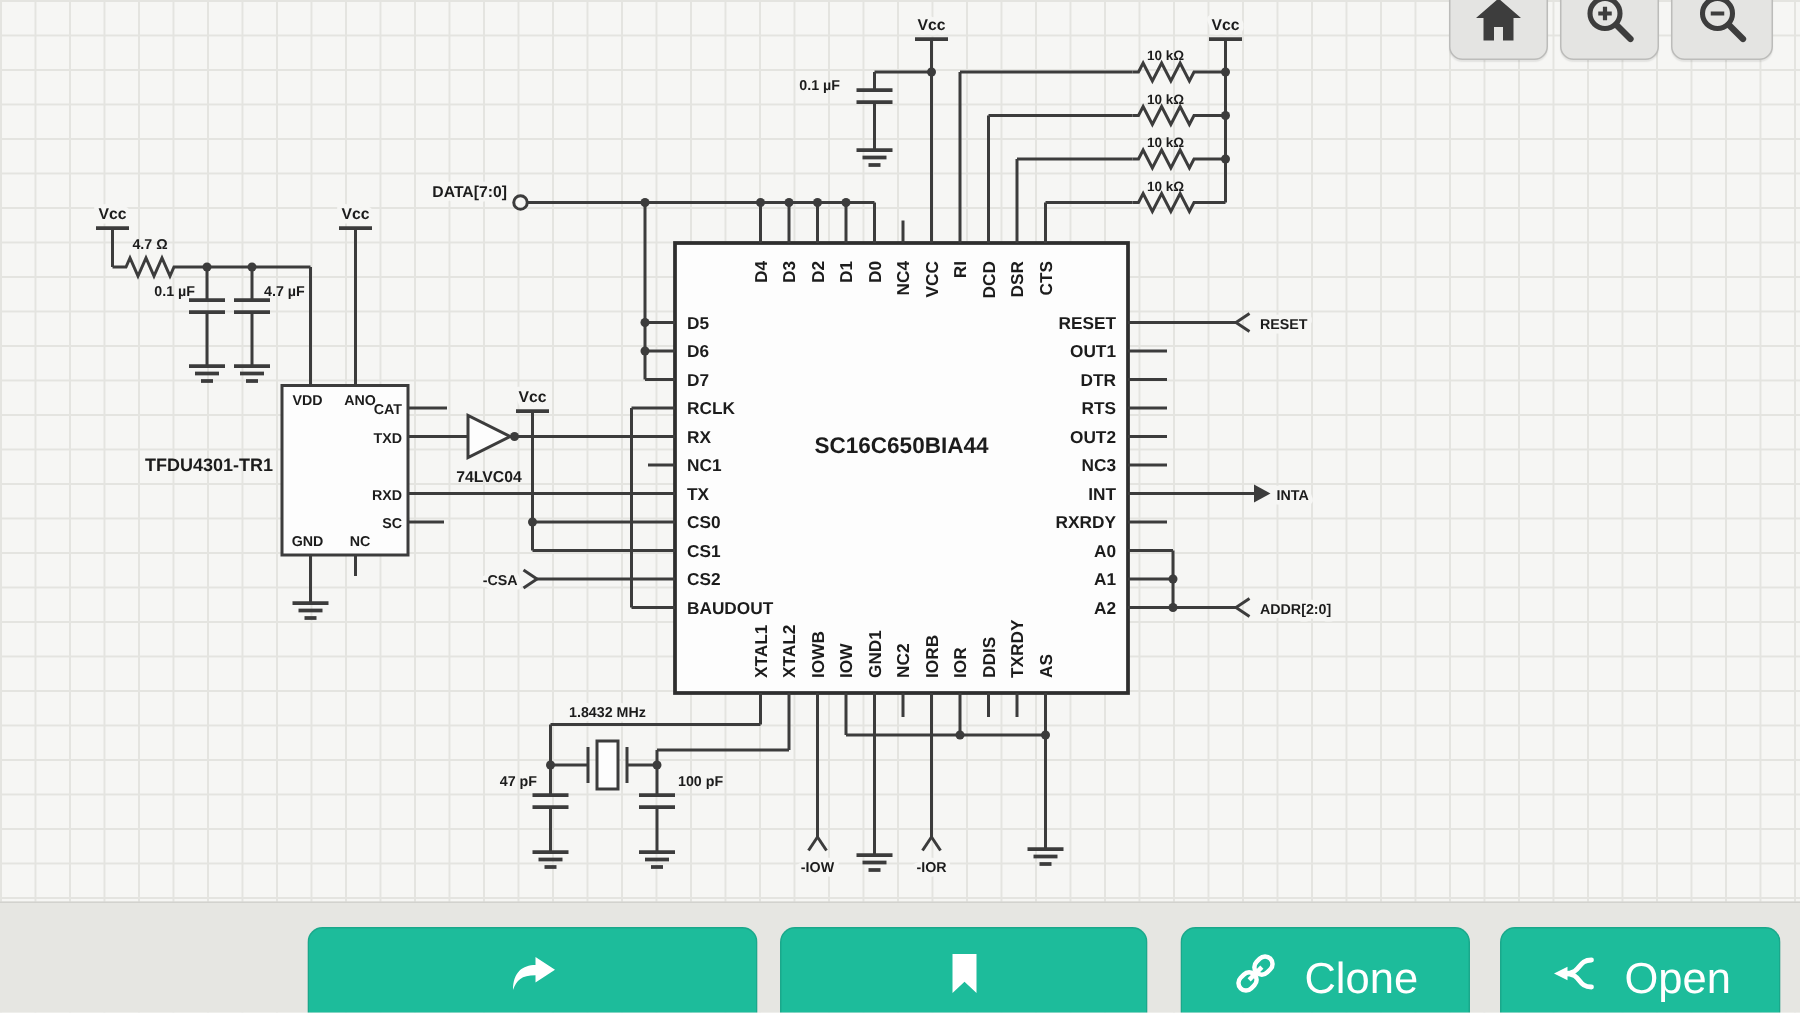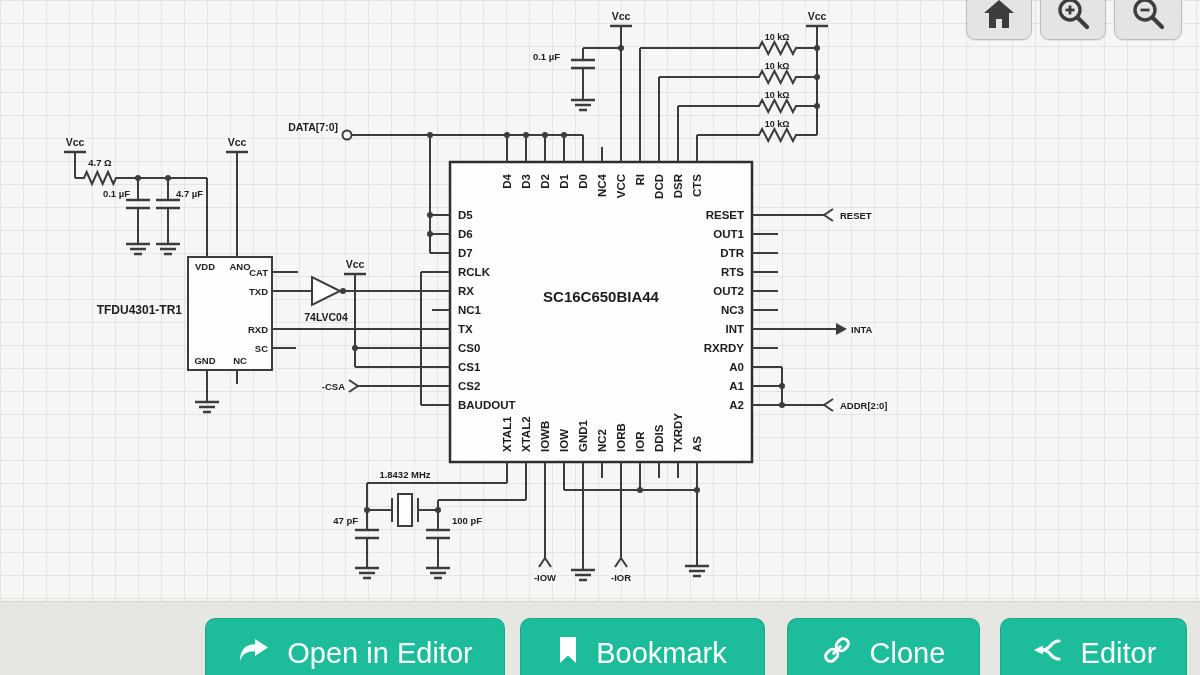--- a/index.html
+++ b/index.html
@@ -305,45 +305,43 @@
     </span>
   </div>
 
   <div id="band">
     <div class="action-btn" style="left:205px;width:300px">
       <span>
         <svg width="32" height="28" viewBox="0 0 32 28">
             <path d="M18 3 L31 11.5 L18 20 V15.2 C8.5 15.2 5.5 18.5 3 25 C3 13 9.5 8.3 18 8.3 Z" fill="currentColor"></path>
           </svg>
       </span>
-      <span class="lbl">Open in Editor</span>
     </div>
     <div class="action-btn" style="left:520px;width:245px">
       <span>
         <svg width="20" height="28" viewBox="0 0 20 28">
             <path d="M2 1 H18 V27 L10 19.5 L2 27 Z" fill="currentColor"></path>
           </svg>
       </span>
-      <span class="lbl">Bookmark</span>
     </div>
     <div class="action-btn" style="left:787px;width:193px">
       <span>
         <svg width="30" height="28" viewBox="0 0 30 28">
           <g transform="rotate(-45 15 14)" fill="none" stroke="currentColor" stroke-width="3">
             <rect x="1" y="9" width="13" height="10" rx="5"></rect>
             <rect x="16" y="9" width="13" height="10" rx="5"></rect>
             <line x1="9" y1="14" x2="21" y2="14"></line>
           </g>
         </svg>
       </span>
       <span class="lbl">Clone</span>
     </div>
     <div class="action-btn" style="left:1000px;width:187px">
       <span>
         <svg width="32" height="28" viewBox="0 0 32 28">
           <path d="M28 5 C18 5 22 14 10 14 M28 23 C18 23 22 14 10 14" fill="none" stroke="currentColor" stroke-width="3.2" stroke-linecap="round"></path>
           <path d="M12 9.5 L3 14 L12 18.5 Z" fill="currentColor"></path>
         </svg>
       </span>
-      <span class="lbl">Editor</span>
+      <span class="lbl">Open</span>
     </div>
   </div>
 </div>
 
 </body></html>

